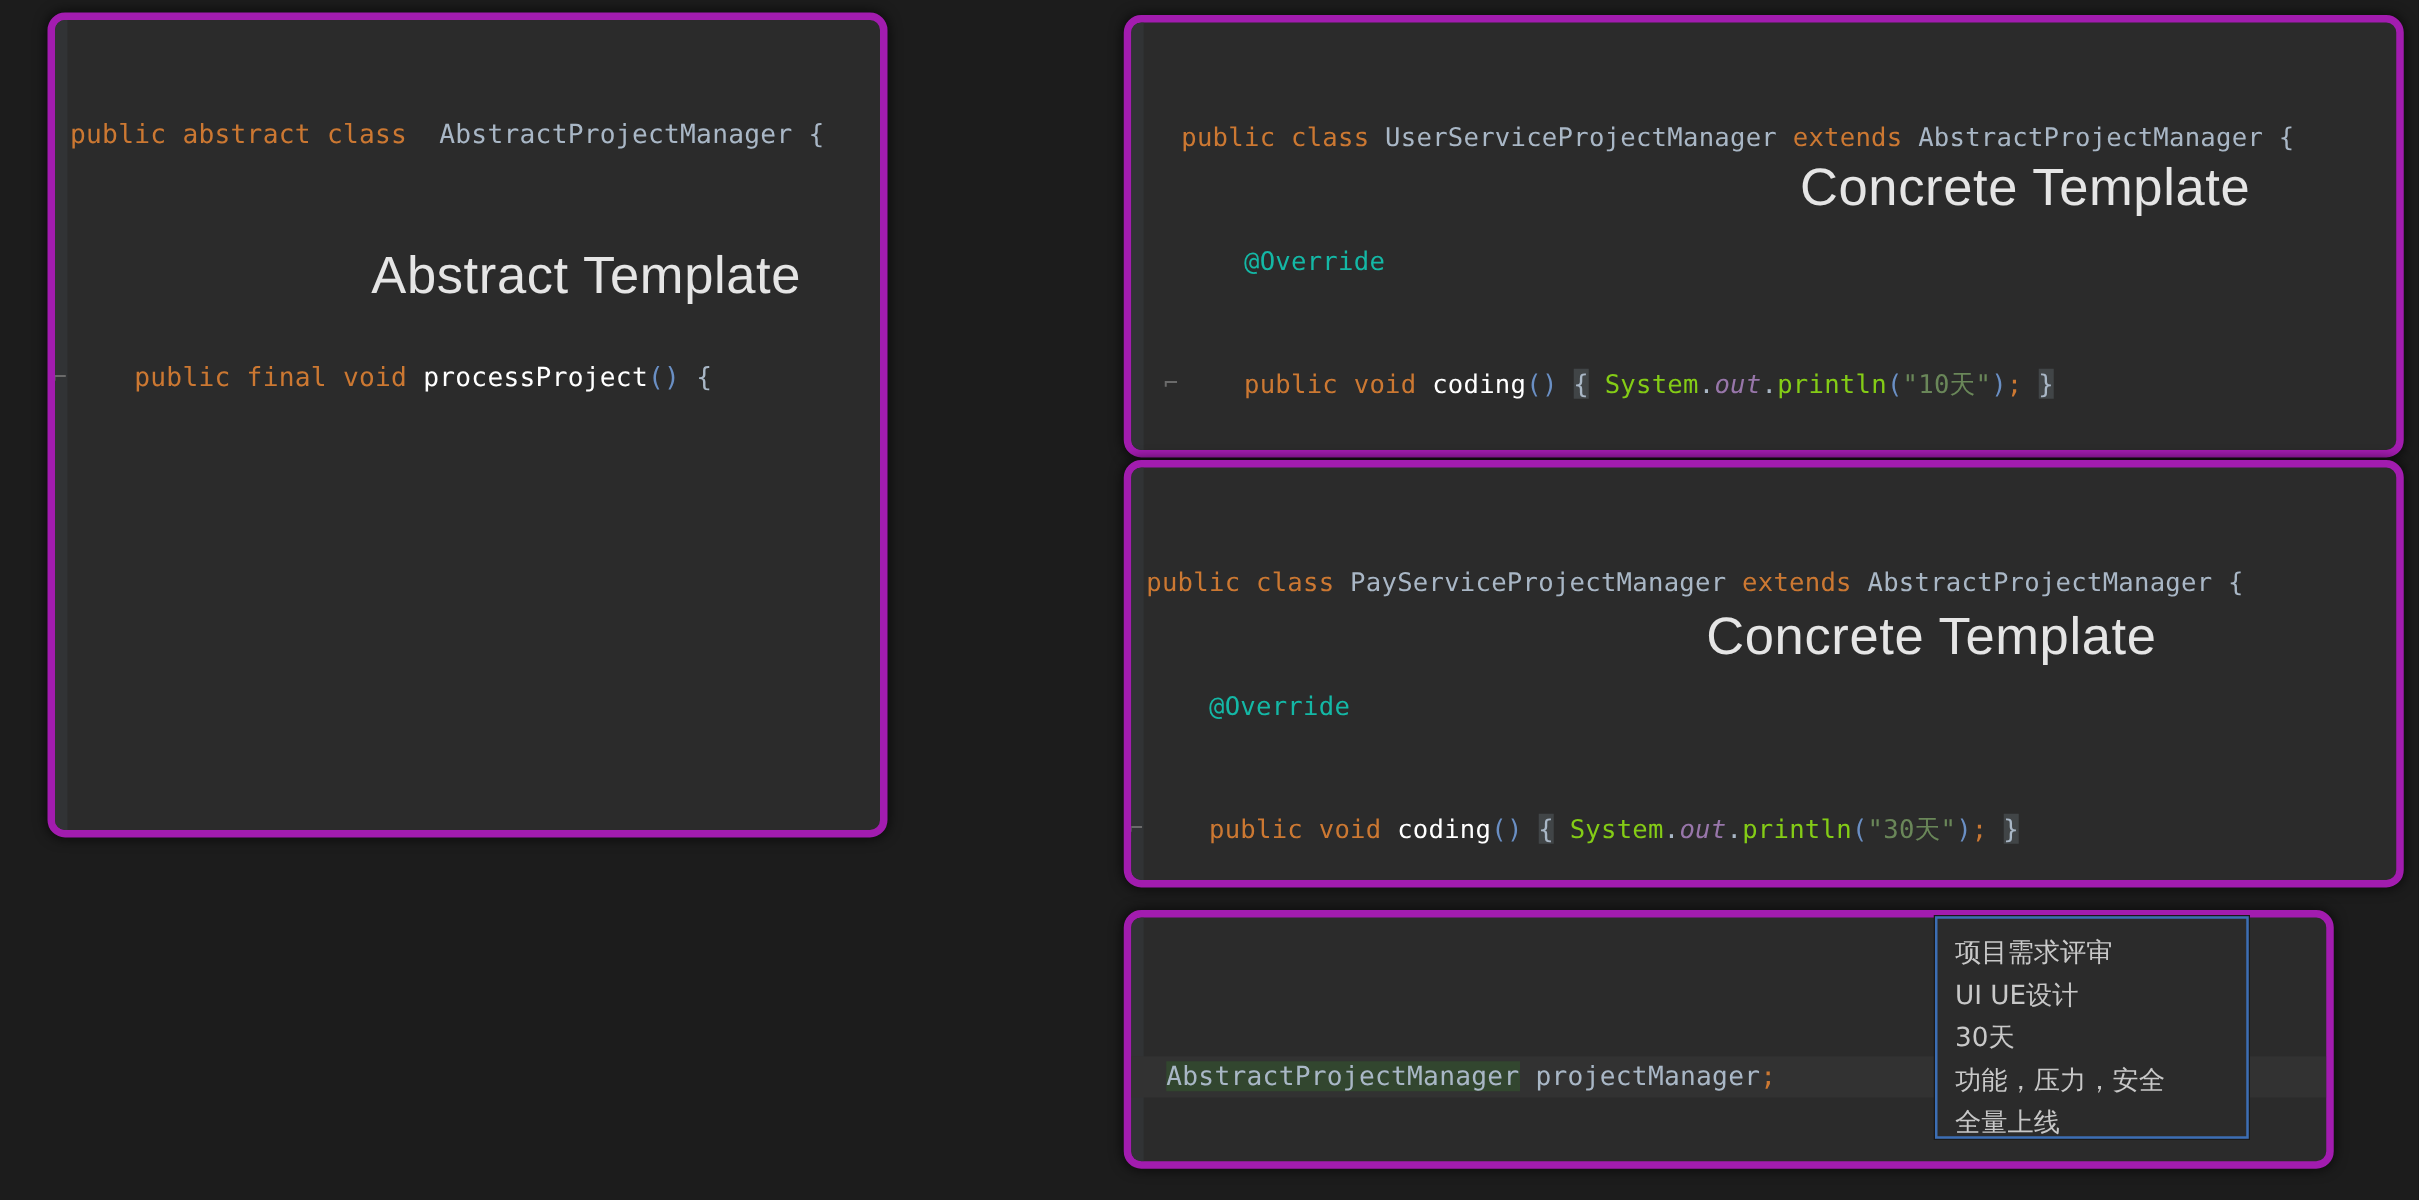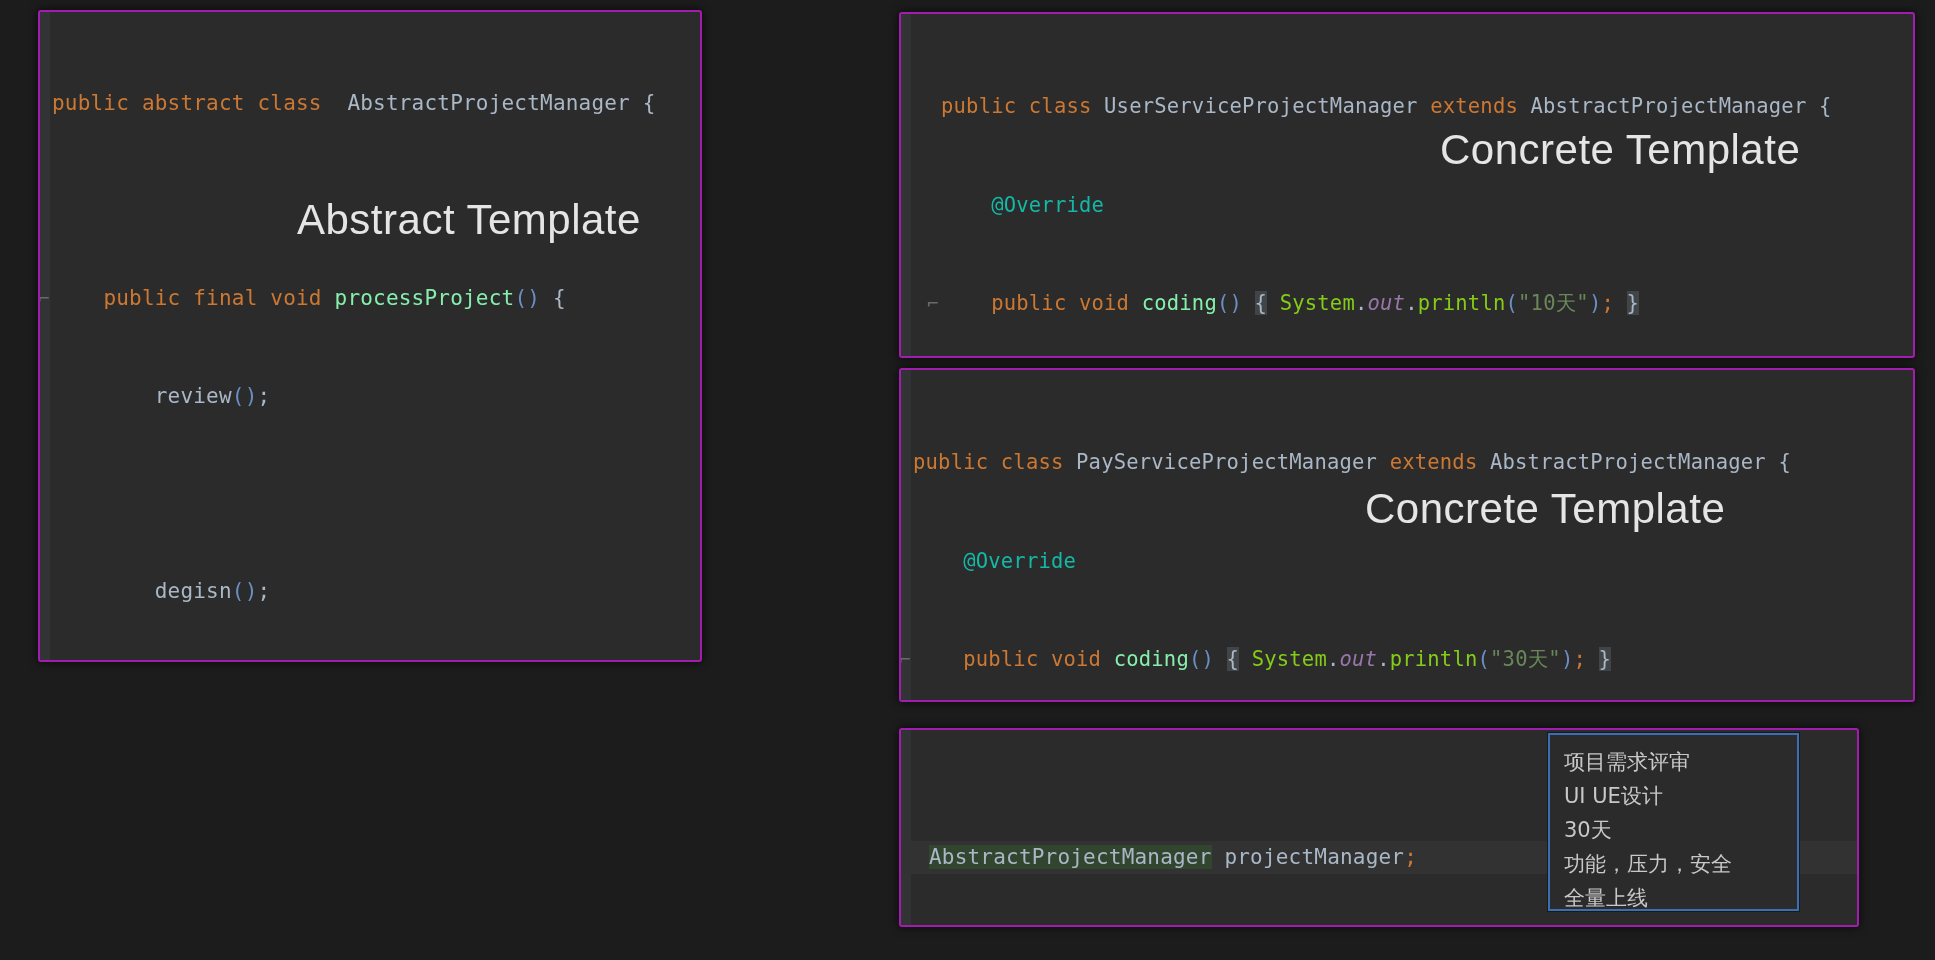--- a/index.html
+++ b/index.html
@@ -17,22 +17,22 @@
     position: relative;
     width: 1935px;
     height: 960px;
     background: #1c1c1c;
   }
 
   
   .panel {
     position: absolute;
     background: #2b2b2b;
-    border: 2px solid #a21caf;
-    border-radius: 3px;
+    border: 6px solid #a21caf;
+    border-radius: 14px;
     box-shadow: 0 0 10px rgba(0,0,0,0.75);
     overflow: hidden;
   }
   .panel .gutter {
     position: absolute;
     left: 0; top: 0; bottom: 0;
     width: 10px;
     background: #313335;
   }
   .code {
@@ -53,21 +53,21 @@
   .fold {
     position: absolute;
     left: -2px;
     color: #6a6a6a;
     font-size: 19px;
   }
 
   
   .kw   { color: #cc7832; }            
   .cls  { color: #a9b7c6; }            
-  .mth  { color: #86efac; }            
+  .mth  { color: #ffffff; }            
   .pun  { color: #a9b7c6; }            
   .par  { color: #6a8fc4; }            
   .semi { color: #cc7832; }            
   .str  { color: #6a8759; }            
   .fld  { color: #9876aa; font-style: italic; }  
   .ann  { color: #14b8a6; }            
   .sys  { color: #84cc16; }
   .brace-gray {
     background: #414547;
     color: #a9b7c6;
@@ -113,23 +113,21 @@
 <body>
 
 <div class="root">
 
   <div class="panel" style="left:38px; top:10px; width:660px; height:648px;">
     <div class="gutter"></div>
     <div class="code">
       <div class="ln"><span class="kw">public</span> <span class="kw">abstract</span> <span class="kw">class</span>  <span class="cls">AbstractProjectManager</span> <span class="pun">{</span></div>
       <div class="ln"> </div>
       <div class="ln"><span class="fold">⌐</span>    <span class="kw">public</span> <span class="kw">final</span> <span class="kw">void</span> <span class="mth">processProject</span><span class="par">()</span> <span class="pun">{</span></div>
-      <div class="ln">        <span class="pun">review</span><span class="par">()</span><span class="pun">;</span></div>
       <div class="ln"> </div>
-      <div class="ln">        <span class="pun">degisn</span><span class="par">()</span><span class="pun">;</span></div>
       
       
       
       
       
       
       
       
       
       

